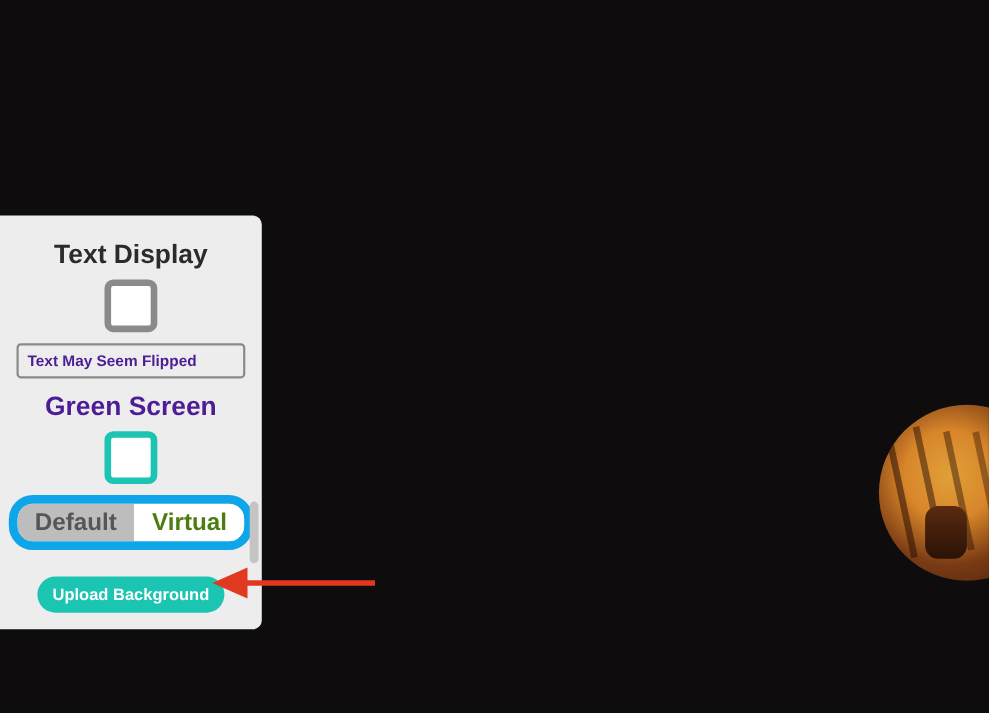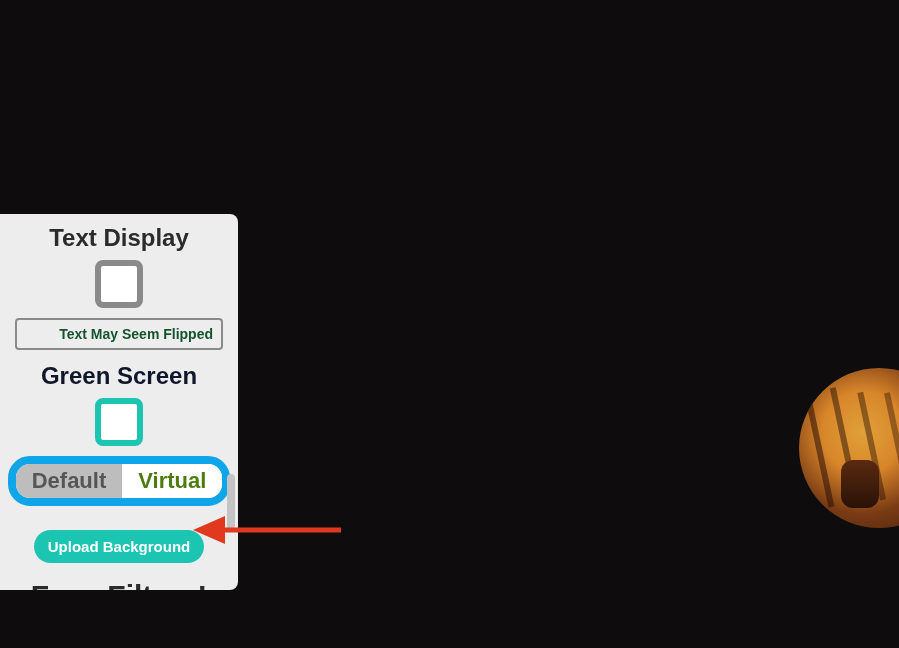--- a/index.html
+++ b/index.html
@@ -5,37 +5,38 @@
   * { box-sizing: border-box; margin: 0; padding: 0; }
   html, body { width: 899px; height: 648px; overflow: hidden; }
   body {
     background: #0e0c0c;
     font-family: -apple-system, BlinkMacSystemFont, "Segoe UI", Arial, sans-serif;
     position: relative;
   }
   .panel {
     position: absolute;
     left: 0;
-    top: 214px;
+    top: 196px;
     width: 238px;
     height: 376px;
     background: #ededed;
     border-radius: 0 8px 8px 0;
+    padding-top: 12px;
     overflow: hidden;
   }
   .section-title {
     text-align: center;
     font-size: 24px;
     font-weight: 700;
     color: #2b2b2b;
     margin-top: 10px;
     margin-bottom: 8px;
   }
   .section-title.teal {
-    color: #0f172a;
+    color: #4c1d95;
   }
   .checkbox-wrap {
     display: flex;
     justify-content: center;
     margin-bottom: 10px;
   }
   .checkbox-grey {
     width: 48px;
     height: 48px;
     border: 6px solid #8a8a8a;
@@ -52,24 +53,24 @@
     cursor: pointer;
   }
   .note-box {
     display: block;
     margin: 0 auto 12px auto;
     width: 208px;
     padding: 6px 8px;
     border: 2px solid #8a8a8a;
     border-radius: 4px;
     background: #ededed;
-    color: #14532d;
+    color: #4c1d95;
     font-size: 14px;
     font-weight: 700;
-    text-align: right;
+    text-align: left;
   }
   .seg-wrap {
     display: flex;
     justify-content: center;
     margin-bottom: 24px;
     padding: 0 6px;
   }
   .seg {
     display: flex;
     border: 8px solid #0ea5e9;

